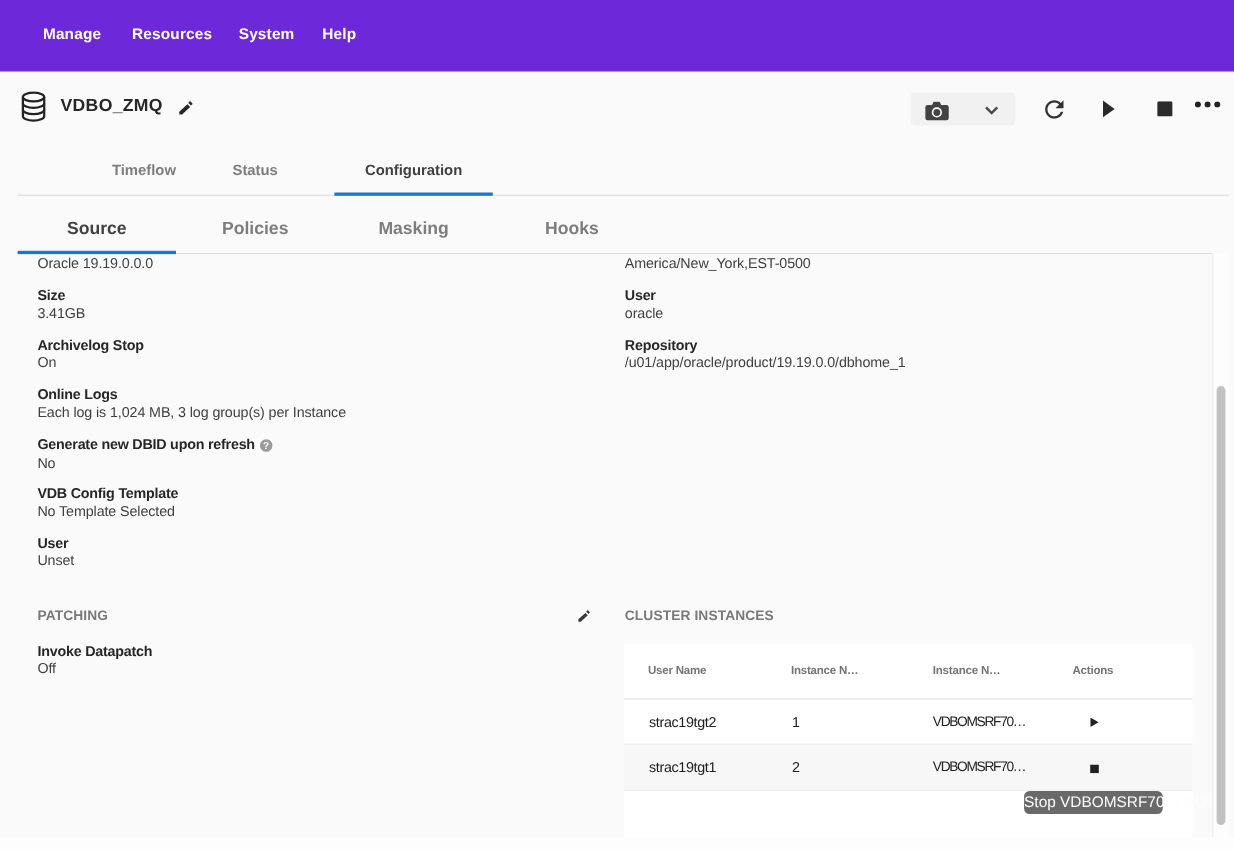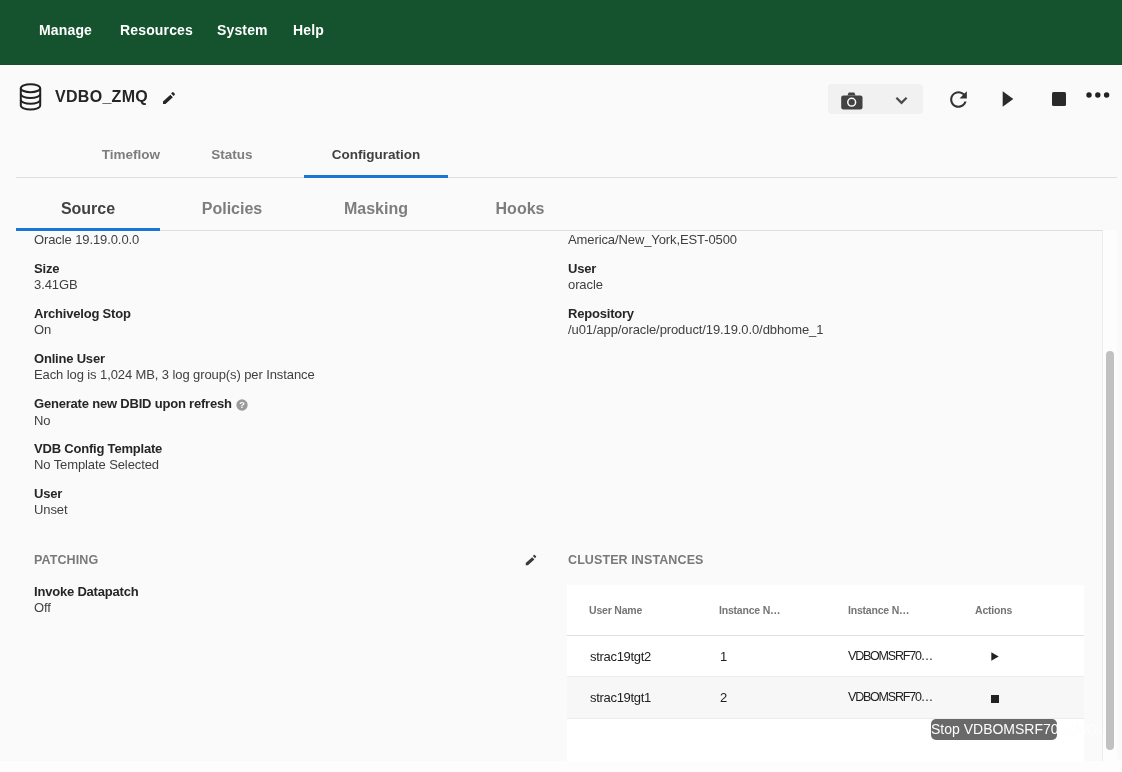--- a/index.html
+++ b/index.html
@@ -1,20 +1,20 @@
 <!DOCTYPE html>
 <html><head>
 <meta charset="utf-8">
 <style>
   * { margin:0; padding:0; box-sizing:border-box; }
   html,body { width:1122px; height:772px; overflow:hidden; background:#fff; }
   body { font-family:"Liberation Sans", sans-serif; position:relative; }
   .abs { position:absolute; }
   
-  .navbar { position:absolute; left:0; top:0; width:1122px; height:65px; background:#14532d; }
+  .navbar { position:absolute; left:0; top:0; width:1122px; height:65px; background:#6d28d9; }
   .navbar span { position:absolute; color:#ffffff; font-size:14px; font-weight:bold; letter-spacing:0.15px; top:21.5px; }
   
   .pagebg { position:absolute; left:0; top:65px; width:1122px; height:707px; background:#fafafa; }
   
   .title { position:absolute; left:55px; top:88px; font-size:16px; font-weight:bold; color:#262626; letter-spacing:0.3px; }
   .cambtn { position:absolute; left:828px; top:84px; width:95px; height:30px; background:#f1f1f1; border-radius:4px; }
   
   .tabs1 span { position:absolute; top:147px; width:144px; text-align:center; font-size:13.5px; font-weight:bold; color:#7d7d7d; }
   .tabs2 span { position:absolute; top:200px; width:144px; text-align:center; font-size:16px; font-weight:bold; color:#7d7d7d; }
   .hline { position:absolute; height:1px; background:#dedede; }
@@ -100,21 +100,21 @@
     <span style="left:160px;">Policies</span>
     <span style="left:304px;">Masking</span>
     <span style="left:448px;">Hooks</span>
   </div>
   <div class="hline" style="left:16px; top:229.5px; width:1086px;"></div>
   <div class="blueline" style="left:16px; top:227.5px; width:144px;"></div>
 
   <div class="fld" style="left:34px; top:232px;">Oracle 19.19.0.0.0</div>
   <div class="fld" style="left:34px; top:260.5px;"><b>Size</b><br>3.41GB</div>
   <div class="fld" style="left:34px; top:305.5px;"><b>Archivelog Stop</b><br>On</div>
-  <div class="fld" style="left:34px; top:350.5px;"><b>Online User</b><br>Each log is 1,024 MB, 3 log group(s) per Instance</div>
+  <div class="fld" style="left:34px; top:350.5px;"><b>Online Logs</b><br>Each log is 1,024 MB, 3 log group(s) per Instance</div>
   <div class="fld" style="left:34px; top:396px;"><b>Generate new DBID upon refresh</b><br>No</div>
   <svg style="left:236px; top:399px;" width="12" height="12" viewBox="0 0 12 12">
     <circle cx="6" cy="6" r="5.7" fill="#9b9b9b"></circle>
     <text x="6" y="9.2" font-size="9.2" font-weight="bold" fill="#fafafa" text-anchor="middle" font-family="Liberation Sans, sans-serif">?</text>
   </svg>
   <div class="fld" style="left:34px; top:440.5px;"><b>VDB Config Template</b><br>No Template Selected</div>
   <div class="fld" style="left:34px; top:485.5px;"><b>User</b><br>Unset</div>
 
   <div class="fld" style="left:568px; top:232px;">America/New_York,EST-0500</div>
   <div class="fld" style="left:568px; top:260.5px;"><b>User</b><br>oracle</div>

